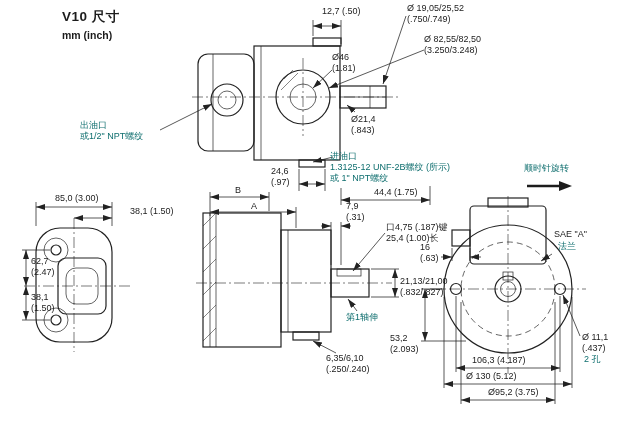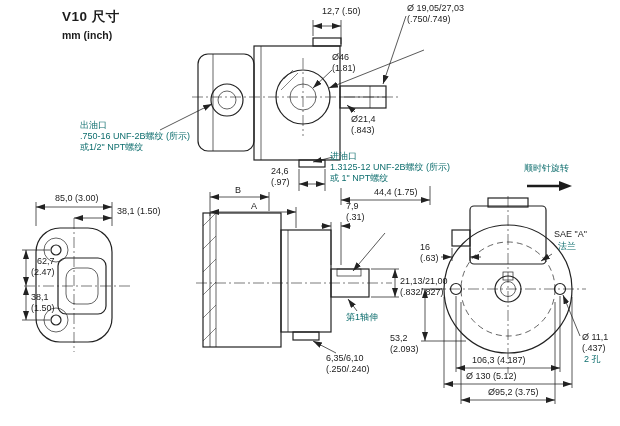--- a/index.html
+++ b/index.html
@@ -170,34 +170,37 @@
       <span>尺寸</span>
     </div>
     <div class="u">mm (inch)</div>
   </div>
 
   <div id="labels">
       <div class="ann" style="left: 322px; top: 6px;">
         <div>12,7 (.50)</div>
       </div>
       <div class="ann" style="left: 407px; top: 3px;">
-        <div>Ø 19,05/27,03</div>
+        <div>Ø 19,05/25,52</div>
         <div>(.750/.749)</div>
+      </div>
+      <div class="ann" style="left: 424px; top: 34px;">
+        <div>Ø 82,55/82,50</div>
+        <div>(3.250/3.248)</div>
       </div>
       <div class="ann" style="left: 332px; top: 52px;">
         <div>Ø46</div>
         <div>(1.81)</div>
       </div>
       <div class="ann" style="left: 351px; top: 114px;">
         <div>Ø21,4</div>
         <div>(.843)</div>
       </div>
       <div class="ann cn" style="left: 80px; top: 120px;">
         <div>出油口</div>
-        <div>.750-16 UNF-2B螺纹 (所示)</div>
         <div>或1/2" NPT螺纹</div>
       </div>
       <div class="ann cn" style="left: 330px; top: 151px;">
         <div>进油口</div>
         <div>1.3125-12 UNF-2B螺纹 (所示)</div>
         <div>或 1" NPT螺纹</div>
       </div>
       <div class="ann" style="left: 271px; top: 166px;">
         <div>24,6</div>
         <div>(.97)</div>
@@ -211,31 +214,35 @@
       </div>
       <div class="ann" style="left: 235px; top: 185px;">
         <div>B</div>
       </div>
       <div class="ann" style="left: 251px; top: 201px;">
         <div>A</div>
       </div>
       <div class="ann" style="left: 55px; top: 193px;">
         <div>85,0 (3.00)</div>
       </div>
-      <div class="ann" style="left: 117px; top: 206px;">
+      <div class="ann" style="left: 130px; top: 206px;">
         <div>38,1 (1.50)</div>
       </div>
-      <div class="ann" style="left: 31px; top: 256px; text-align: right;">
+      <div class="ann" style="left: 31px; top: 256px;">
         <div>62,7</div>
         <div>(2.47)</div>
       </div>
       <div class="ann" style="left: 31px; top: 292px;">
         <div>38,1</div>
         <div>(1.50)</div>
       </div>
+      <div class="ann" style="left: 386px; top: 222px;">
+        <div>口4,75 (.187)键</div>
+        <div>25,4 (1.00)长</div>
+      </div>
       <div class="ann" style="left: 400px; top: 276px;">
         <div>21,13/21,00</div>
         <div>(.832/.827)</div>
       </div>
       <div class="ann cn" style="left: 346px; top: 312px;">
         <div>第1轴伸</div>
       </div>
       <div class="ann" style="left: 420px; top: 242px;">
         <div>16</div>
         <div>(.63)</div>

